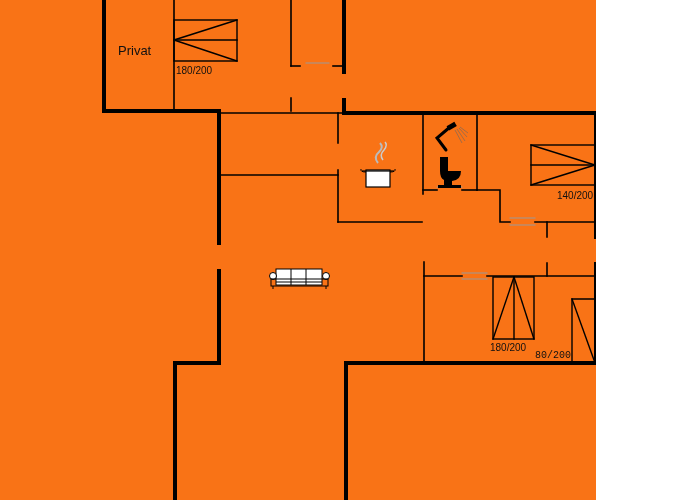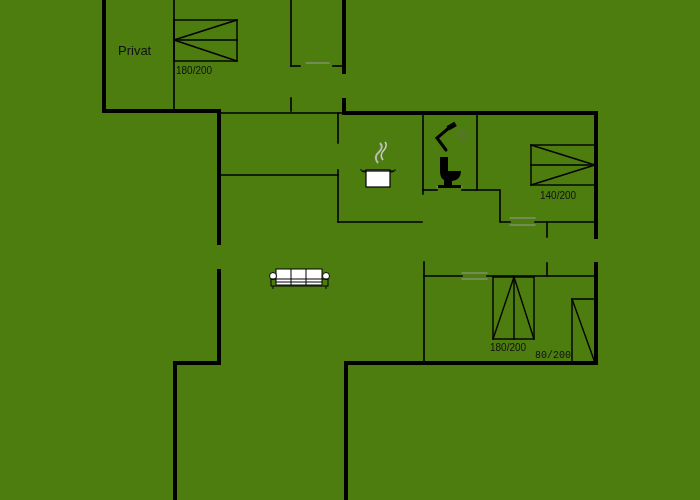--- a/index.html
+++ b/index.html
@@ -1,16 +1,16 @@
 <!DOCTYPE html>
 <html><head>
 <meta charset="utf-8">
 <style>
   html, body { margin: 0; padding: 0; background: #ffffff; }
-  #stage { position: relative; width: 700px; height: 500px; overflow: hidden; background: #4d7c0f; font-family: "Liberation Sans", sans-serif; }
+  #stage { position: relative; width: 596px; height: 500px; overflow: hidden; background: #f97316; font-family: "Liberation Sans", sans-serif; }
   svg { position: absolute; left: 0; top: 0; }
   .lbl { position: absolute; font-family: "Liberation Sans", sans-serif; color: #111; white-space: nowrap; }
   .lbl-room { font-size: 13px; }
   .lbl-bed { font-size: 10px; }
 </style>
 </head>
 <body>
 
 <div id="stage">
   <svg width="700" height="500" viewBox="0 0 700 500">
@@ -122,16 +122,16 @@
       <circle cx="273" cy="276" r="3.5"></circle>
       <circle cx="326" cy="276" r="3.5"></circle>
       <rect x="271" y="279" width="57" height="7" fill="none"></rect>
       <line x1="273" y1="286" x2="273" y2="289"></line>
       <line x1="326" y1="286" x2="326" y2="289"></line>
     </g>
   </svg>
 
   <div class="lbl lbl-room" style="left:118px; top:43px;">Privat</div>
   <div class="lbl lbl-bed" style="left:176px; top:65px;">180/200</div>
-  <div class="lbl lbl-bed" style="left:540px; top:190px;">140/200</div>
+  <div class="lbl lbl-bed" style="left:557px; top:190px;">140/200</div>
   <div class="lbl lbl-bed" style="left:490px; top:342px;">180/200</div>
   <div class="lbl lbl-bed" style="left:535px; top:350px;font-family:Liberation Mono, monospace;">80/200</div>
 </div>
 
 </body></html>

